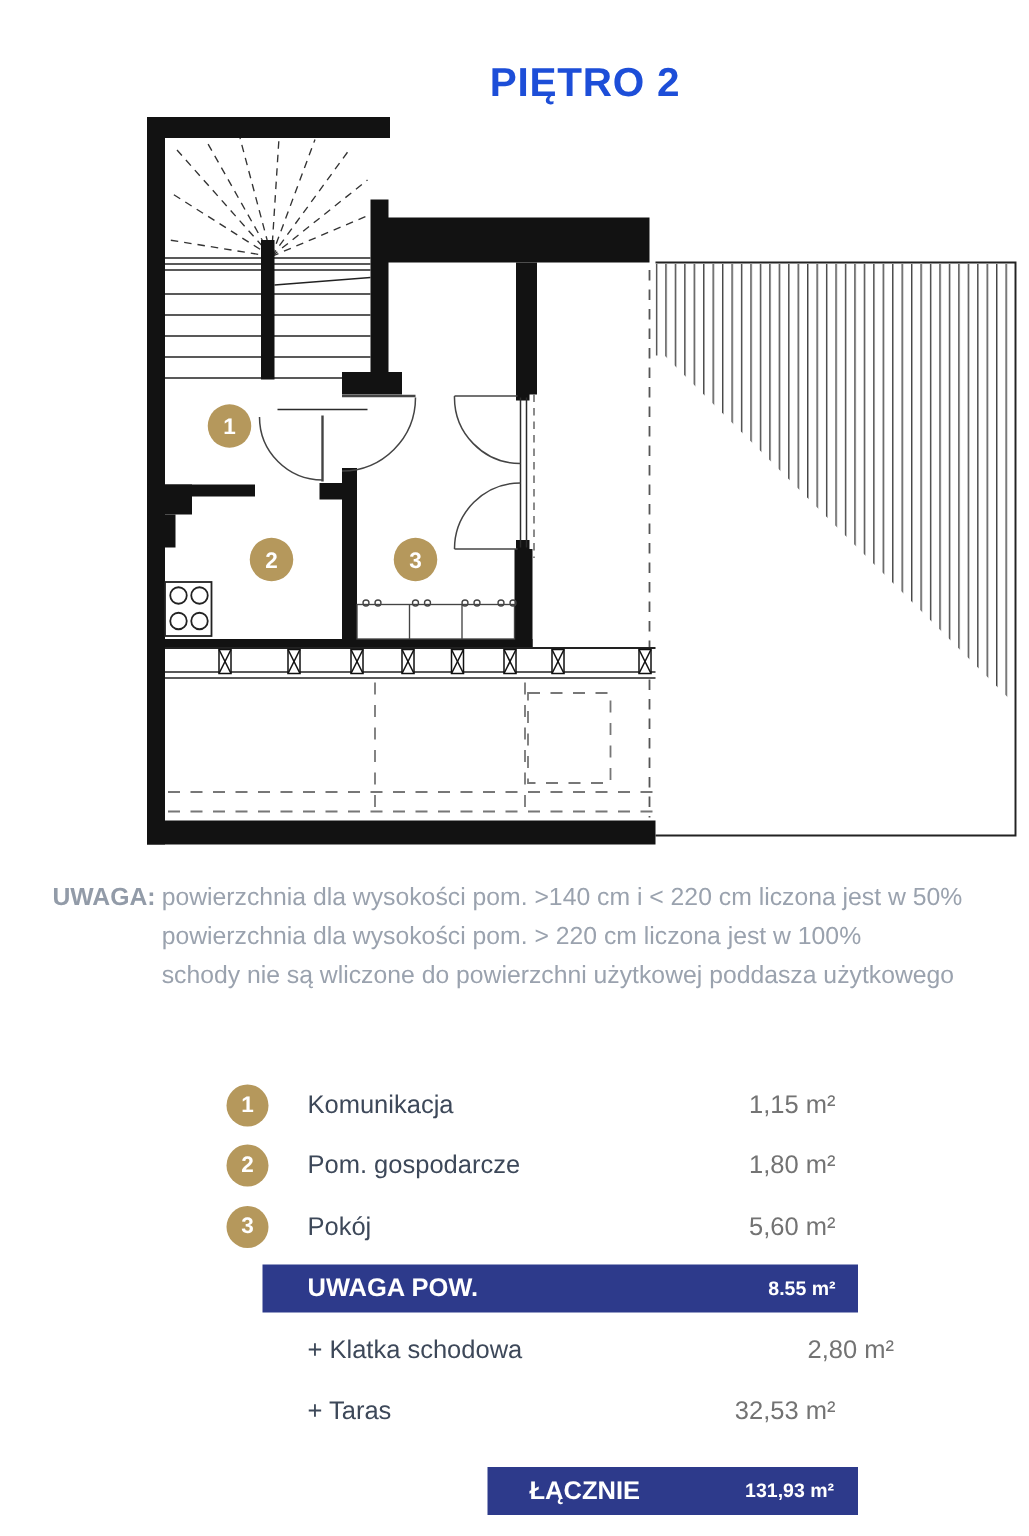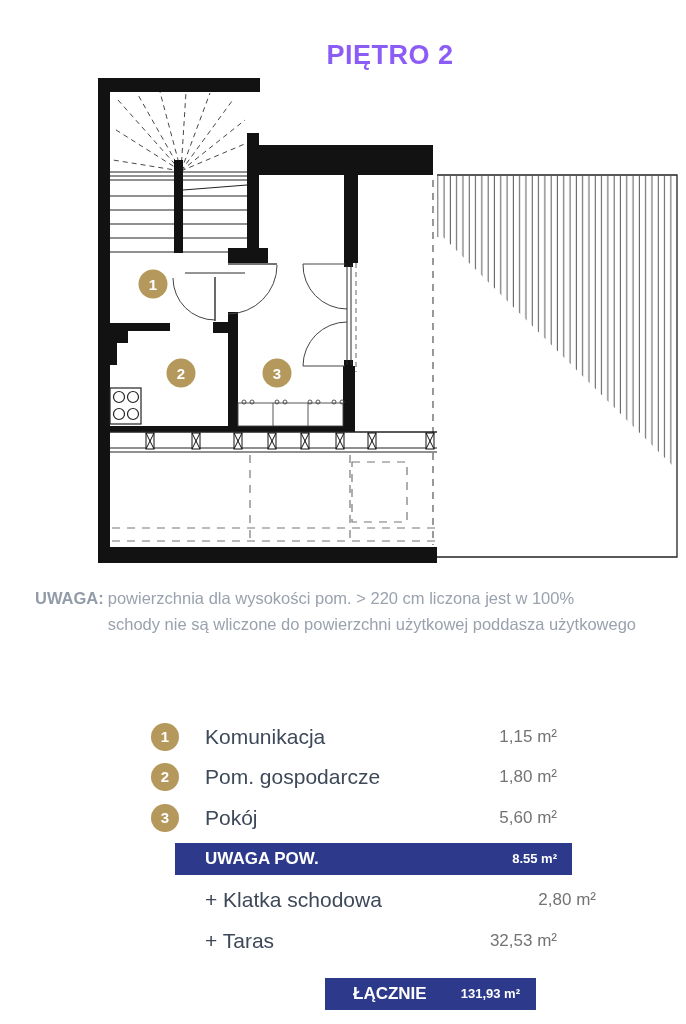--- a/index.html
+++ b/index.html
@@ -1,40 +1,40 @@
 <!DOCTYPE html>
 <html><head>
 <meta charset="utf-8">
 <style>
   html,body{margin:0;padding:0;background:#fff;}
   .page{position:relative;width:686px;height:1024px;background:#fff;overflow:hidden;
         font-family:"Liberation Sans", sans-serif;}
   
   .title{position:absolute;top:40px;left:390px;transform:translateX(-50%);
-         font-size:27px;font-weight:800;letter-spacing:.5px;color:#8b5cf6;white-space:nowrap;}
+         font-size:27px;font-weight:800;letter-spacing:.5px;color:#1d4ed8;white-space:nowrap;}
   
   .plan-svg{position:absolute;left:0;top:0;}
   
   .note{position:absolute;left:35px;top:585px;display:flex;color:#9aa2ae;font-size:16.5px;line-height:26px;}
   .note-label{font-weight:700;color:#929bа8;color:#929ba8;margin-right:4px;white-space:nowrap;text-align:center;}
   .note-lines div{white-space:nowrap;}
   
   .legend-row{position:absolute;left:0;width:686px;height:28px;}
   .legend-circle{position:absolute;left:151px;top:0;width:28px;height:28px;border-radius:50%;
                  background:#b5985c;color:#fff;font-size:15px;font-weight:700;
                  text-align:center;line-height:28px;}
-  .legend-label{position:absolute;left:205px;top:0;line-height:28px;font-size:21px;color:#3d4859;white-space:nowrap;}
+  .legend-label{position:absolute;left:205px;top:0;line-height:28px;font-size:17px;color:#3d4859;white-space:nowrap;}
   .legend-value{position:absolute;right:129px;top:0;line-height:28px;font-size:17px;color:#737373;white-space:nowrap;}
   .bar{position:absolute;background:#2d3a8b;color:#fff;height:32px;}
   .bar .bar-label{position:absolute;line-height:32px;font-size:17px;font-weight:600;white-space:nowrap;}
   .bar .bar-value{position:absolute;line-height:32px;font-size:13px;font-weight:600;white-space:nowrap;text-align:center;}
   .bar-subtotal{left:175px;top:843px;width:397px;}
   .bar-subtotal .bar-label{left:30px;}
   .bar-subtotal .bar-value{right:15px;}
-  .bar-total{left:325px;top:978px;width:211px;}
+  .bar-total{left:325px;top:978px;width:247px;}
   .bar-total .bar-label{left:28px;font-weight:700;}
   .bar-total .bar-value{right:16px;font-weight:700;margin-left:12px;}
   .plus-row .legend-label{left:205px;}
 </style>
 </head>
 <body>
 
 <div class="page">
 
   <div class="title">PIĘTRO 2</div>
@@ -206,20 +206,21 @@
       <g>
         <circle cx="277" cy="373" r="14.5" fill="#b5985c"></circle>
         <text x="277" y="378.5">3</text>
       </g>
     </g>
   </svg>
 
   <div class="note">
     <div class="note-label">UWAGA:</div>
     <div class="note-lines">
+      <div>powierzchnia dla wysokości pom.  &gt;140 cm i &lt; 220 cm liczona jest w 50%</div>
       <div>powierzchnia dla wysokości pom. &gt; 220 cm liczona jest w 100%</div>
       <div>schody nie są wliczone do powierzchni użytkowej poddasza użytkowego</div>
     </div>
   </div>
 
   <div>
 
     <div class="legend-row" style="top:723px;">
       <span class="legend-circle">1</span>
       <span class="legend-label">Komunikacja</span>

